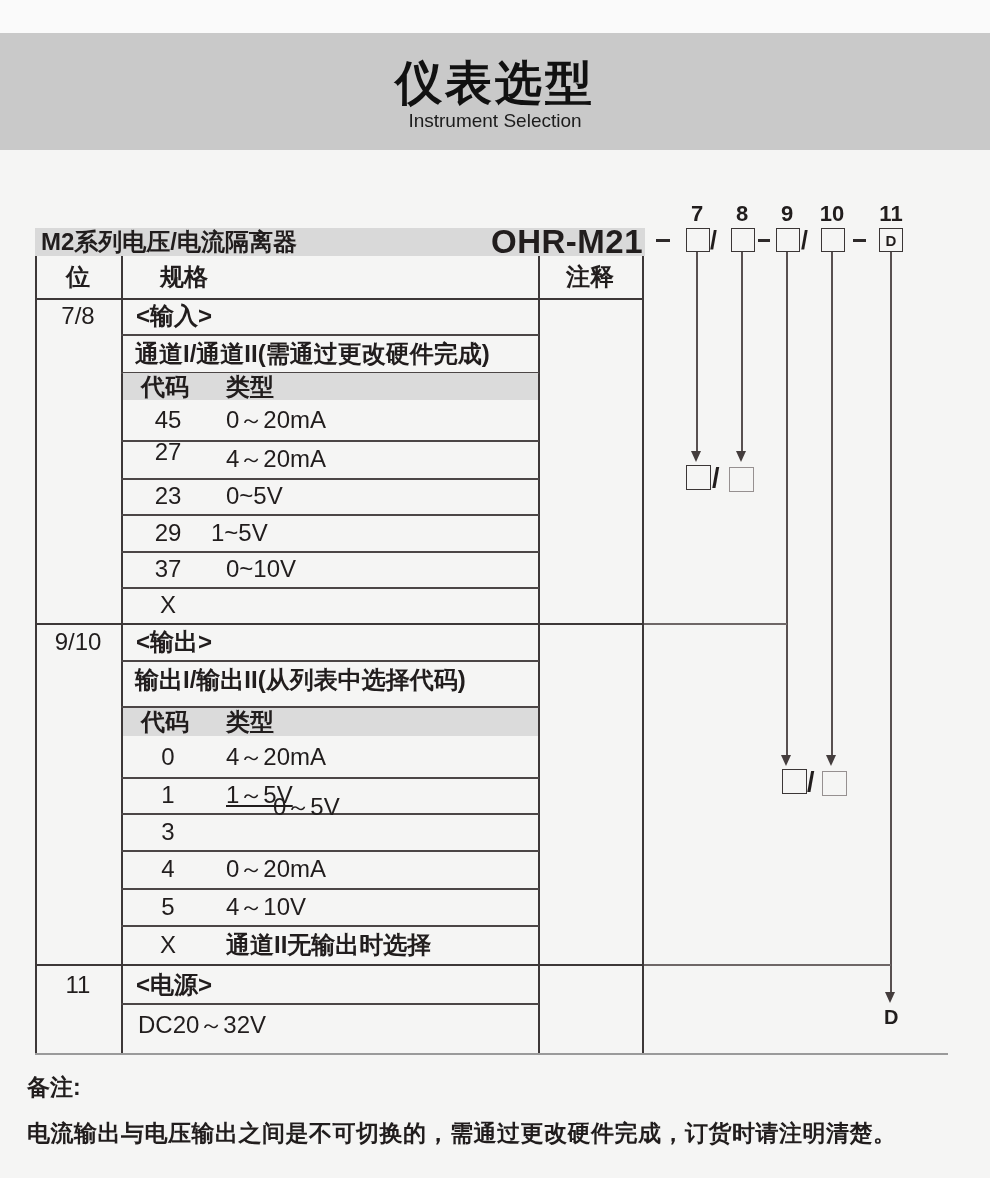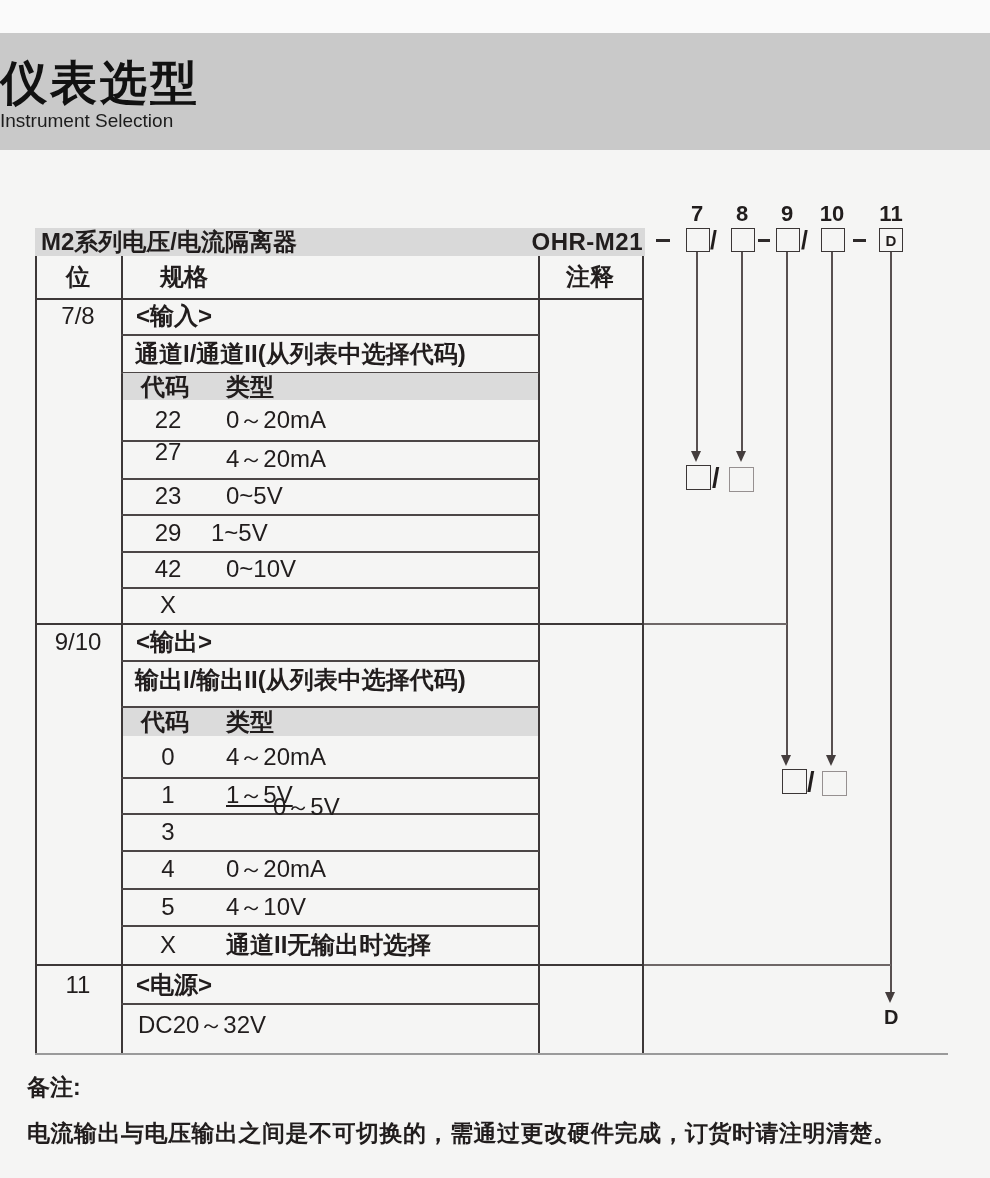--- a/index.html
+++ b/index.html
@@ -5,28 +5,28 @@
   html,body{margin:0;padding:0;}
   body{
     background:#f5f5f4;
     font-family:"Liberation Sans","DejaVu Sans",sans-serif;
     color:#211d1d;
   }
   #canvas{position:relative;width:990px;height:1178px;overflow:hidden;background:#f5f5f4;}
   
   .topstrip{position:absolute;left:0;top:0;width:990px;height:33px;background:#fafafa;}
   .band{position:absolute;left:0;top:33px;width:990px;height:117px;background:#c9c9c9;
-        display:flex;flex-direction:column;justify-content:center;padding-top:6px;box-sizing:border-box;}
+        display:flex;flex-direction:column;align-items:center;justify-content:center;padding-top:6px;box-sizing:border-box;}
   .band .t1{font-size:47px;font-weight:700;letter-spacing:3px;line-height:52px;color:#111;}
   .band .t2{font-size:19px;font-weight:400;line-height:24px;color:#1c1c1c;}
   
   .pbar{position:absolute;left:35px;top:228px;width:610px;height:28px;background:#d9d9d9;
         display:flex;align-items:center;justify-content:space-between;box-sizing:border-box;padding:0 2px 0 6px;}
   .pbar .pname{font-size:24px;font-weight:700;white-space:nowrap;}
-  .pbar .pmodel{font-size:24px;font-weight:700;letter-spacing:.5px;white-space:nowrap;}
+  .pbar .pmodel{font-size:33px;font-weight:700;letter-spacing:.5px;white-space:nowrap;}
   
   .posnum{position:absolute;top:202px;width:36px;height:24px;text-align:center;font-size:22px;font-weight:600;line-height:24px;}
   .cbox{position:absolute;width:22px;height:22px;border:1.5px solid #3b3636;box-sizing:content-box;background:transparent;
         display:flex;align-items:center;justify-content:center;font-size:15px;font-weight:700;}
   .cbox.gray{border-color:#969090;}
   .dash{position:absolute;height:3px;background:#2e2a2a;}
   .slash{position:absolute;font-size:25px;font-weight:700;line-height:25px;color:#211d1d;}
   .dline{position:absolute;width:1.5px;background:#585050;}
   .hconn{position:absolute;height:1.5px;background:#6e6767;}
   .arrow{position:absolute;width:0;height:0;border-left:5.5px solid transparent;border-right:5.5px solid transparent;border-top:11px solid #443d3d;}
@@ -133,33 +133,33 @@
 
     <div class="gband" style="top:117px;height:27px;"></div>
     <div class="gband" style="top:452px;height:28px;"></div>
 
     <div class="cell cc bold" style="left:0;top:0;width:86px;height:42px;">位</div>
     <div class="cell bold" style="left:125px;top:0;height:42px;">规格</div>
     <div class="cell cc bold" style="left:503px;top:0;width:104px;height:42px;">注释</div>
 
     <div class="cell cc med" style="left:0;top:42px;width:86px;height:36px;">7/8</div>
     <div class="cell bold" style="left:101px;top:42px;height:36px;">&lt;输入&gt;</div>
-    <div class="cell bold" style="left:100px;top:78px;height:39px;">通道I/通道II(从列表中选择代码)</div>
+    <div class="cell bold" style="left:100px;top:78px;height:39px;">通道I/通道II(需通过更改硬件完成)</div>
     <div class="cell bold" style="left:106px;top:117px;height:27px;">代码</div>
     <div class="cell bold" style="left:191px;top:117px;height:27px;">类型</div>
 
-    <div class="cell cc med" style="left:100px;top:144px;width:66px;height:40px;">22</div>
+    <div class="cell cc med" style="left:100px;top:144px;width:66px;height:40px;">45</div>
     <div class="cell med" style="left:191px;top:144px;height:40px;">0～20mA</div>
     <div class="cell cc med" style="left:100px;top:184px;width:66px;height:24px;">27</div>
     <div class="cell med" style="left:191px;top:184px;height:38px;">4～20mA</div>
     <div class="cell cc med" style="left:100px;top:222px;width:66px;height:36px;">23</div>
     <div class="cell med" style="left:191px;top:222px;height:36px;">0~5V</div>
     <div class="cell cc med" style="left:100px;top:258px;width:66px;height:37px;text-align:center;">29</div>
     <div class="cell med" style="left:176px;top:258px;height:37px;">1~5V</div>
-    <div class="cell cc med" style="left:100px;top:295px;width:66px;height:36px;">42</div>
+    <div class="cell cc med" style="left:100px;top:295px;width:66px;height:36px;">37</div>
     <div class="cell med" style="left:191px;top:295px;height:36px;">0~10V</div>
     <div class="cell cc med" style="left:100px;top:331px;width:66px;height:36px;">X</div>
 
     <div class="cell cc med" style="left:0;top:367px;width:86px;height:37px;">9/10</div>
     <div class="cell bold" style="left:101px;top:367px;height:37px;">&lt;输出&gt;</div>
     <div class="cell bold" style="left:100px;top:404px;height:40px;">输出I/输出II(从列表中选择代码)</div>
     <div class="cell bold" style="left:106px;top:452px;height:28px;">代码</div>
     <div class="cell bold" style="left:191px;top:452px;height:28px;">类型</div>
 
     <div class="cell cc med" style="left:100px;top:480px;width:66px;height:41px;">0</div>

